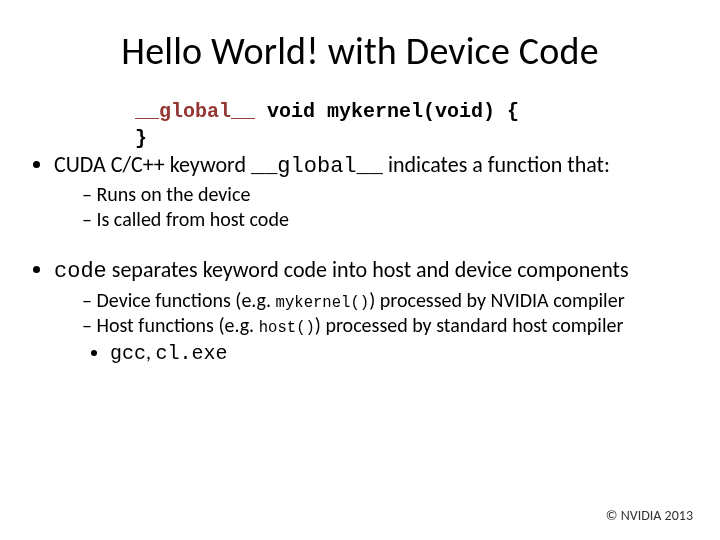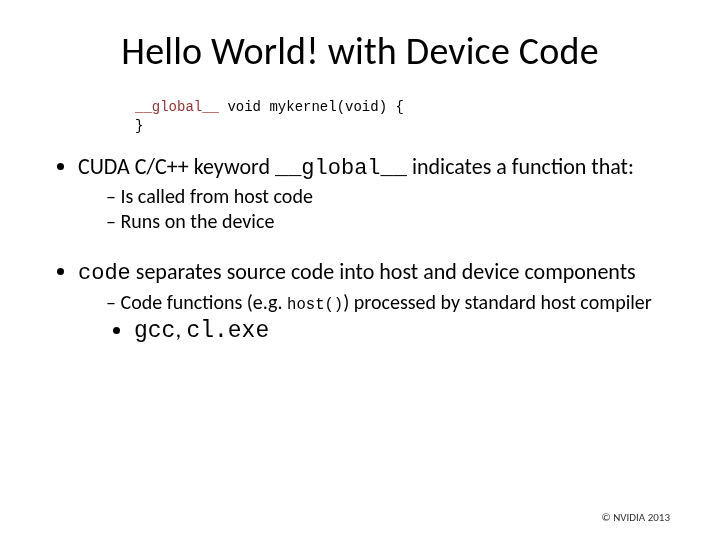--- a/index.html
+++ b/index.html
@@ -21,105 +21,104 @@
   }
   .title {
     font-size: 38px;
     font-weight: 400;
     text-align: center;
     margin: 0 0 24px 0;
     letter-spacing: 0.2px;
   }
   .codeblock {
     font-family: "Courier New", Courier, monospace;
-    font-weight: normal;
-    font-size: 14px;
+    font-weight: bold;
+    font-size: 20px;
     line-height: 1.35;
     padding-left: 95px;
-    margin-bottom: 18px;
   }
   .codeblock .kw {
     color: #943634;
   }
   ul.lvl1 {
     margin: 0 0 0 0;
     padding: 0 0 0 14px;
     list-style: disc;
     font-size: 22px;
     line-height: 1.2;
   }
   ul.lvl1 > li {
     margin-bottom: 4px;
-    margin-left: 24px;
   }
   ul.lvl2 {
     margin: 2px 0 0 0;
     padding: 0 0 0 28px;
     list-style: none;
     font-size: 20px;
   }
   ul.lvl2 > li::before {
     content: "– ";
   }
   ul.lvl2 > li {
     margin-bottom: 1px;
   }
   ul.lvl3 {
     margin: 2px 0 0 0;
     padding: 0 0 0 28px;
     list-style: disc;
-    font-size: 23px;
+    font-size: 20px;
   }
   .mono {
     font-family: "Courier New", Courier, monospace;
   }
   .mono-sm {
     font-family: "Courier New", Courier, monospace;
     font-size: 0.78em;
   }
   .spacer {
     height: 22px;
   }
   .footer {
     position: absolute;
-    right: 50px;
+    right: 27px;
     bottom: 16px;
-    font-size: 11px;
+    font-size: 14px;
     color: #333;
   }
 </style>
 </head>
 <body>
 
 <div class="slide">
 
   <h1 class="title">Hello World! with Device Code</h1>
 
   <div class="codeblock">
     <div><span class="kw">__global__</span><span> void mykernel(void) {</span></div>
     <div>}</div>
   </div>
 
   <ul class="lvl1">
     <li>
       <span>CUDA C/C++ keyword </span><span class="mono">__global__</span><span> indicates a function that:</span>
       <ul class="lvl2">
+        <li>Runs on the device</li>
         <li>Is called from host code</li>
-        <li>Runs on the device</li>
       </ul>
     </li>
   </ul>
 
   <div class="spacer"></div>
 
   <ul class="lvl1">
     <li>
-      <span class="mono">code</span><span> separates source code into host and device components</span>
+      <span class="mono">code</span><span> separates keyword code into host and device components</span>
       <ul class="lvl2">
-        <li><span>Code functions (e.g. </span><span class="mono-sm">host()</span><span>) processed by standard host compiler</span>
+        <li><span>Device functions (e.g. </span><span class="mono-sm">mykernel()</span><span>) processed by NVIDIA compiler</span></li>
+        <li><span>Host functions (e.g. </span><span class="mono-sm">host()</span><span>) processed by standard host compiler</span>
           <ul class="lvl3">
             <li><span class="mono">gcc</span><span>, </span><span class="mono">cl.exe</span></li>
           </ul>
         </li>
       </ul>
     </li>
   </ul>
 
   <div class="footer">© NVIDIA 2013</div>
 </div>

